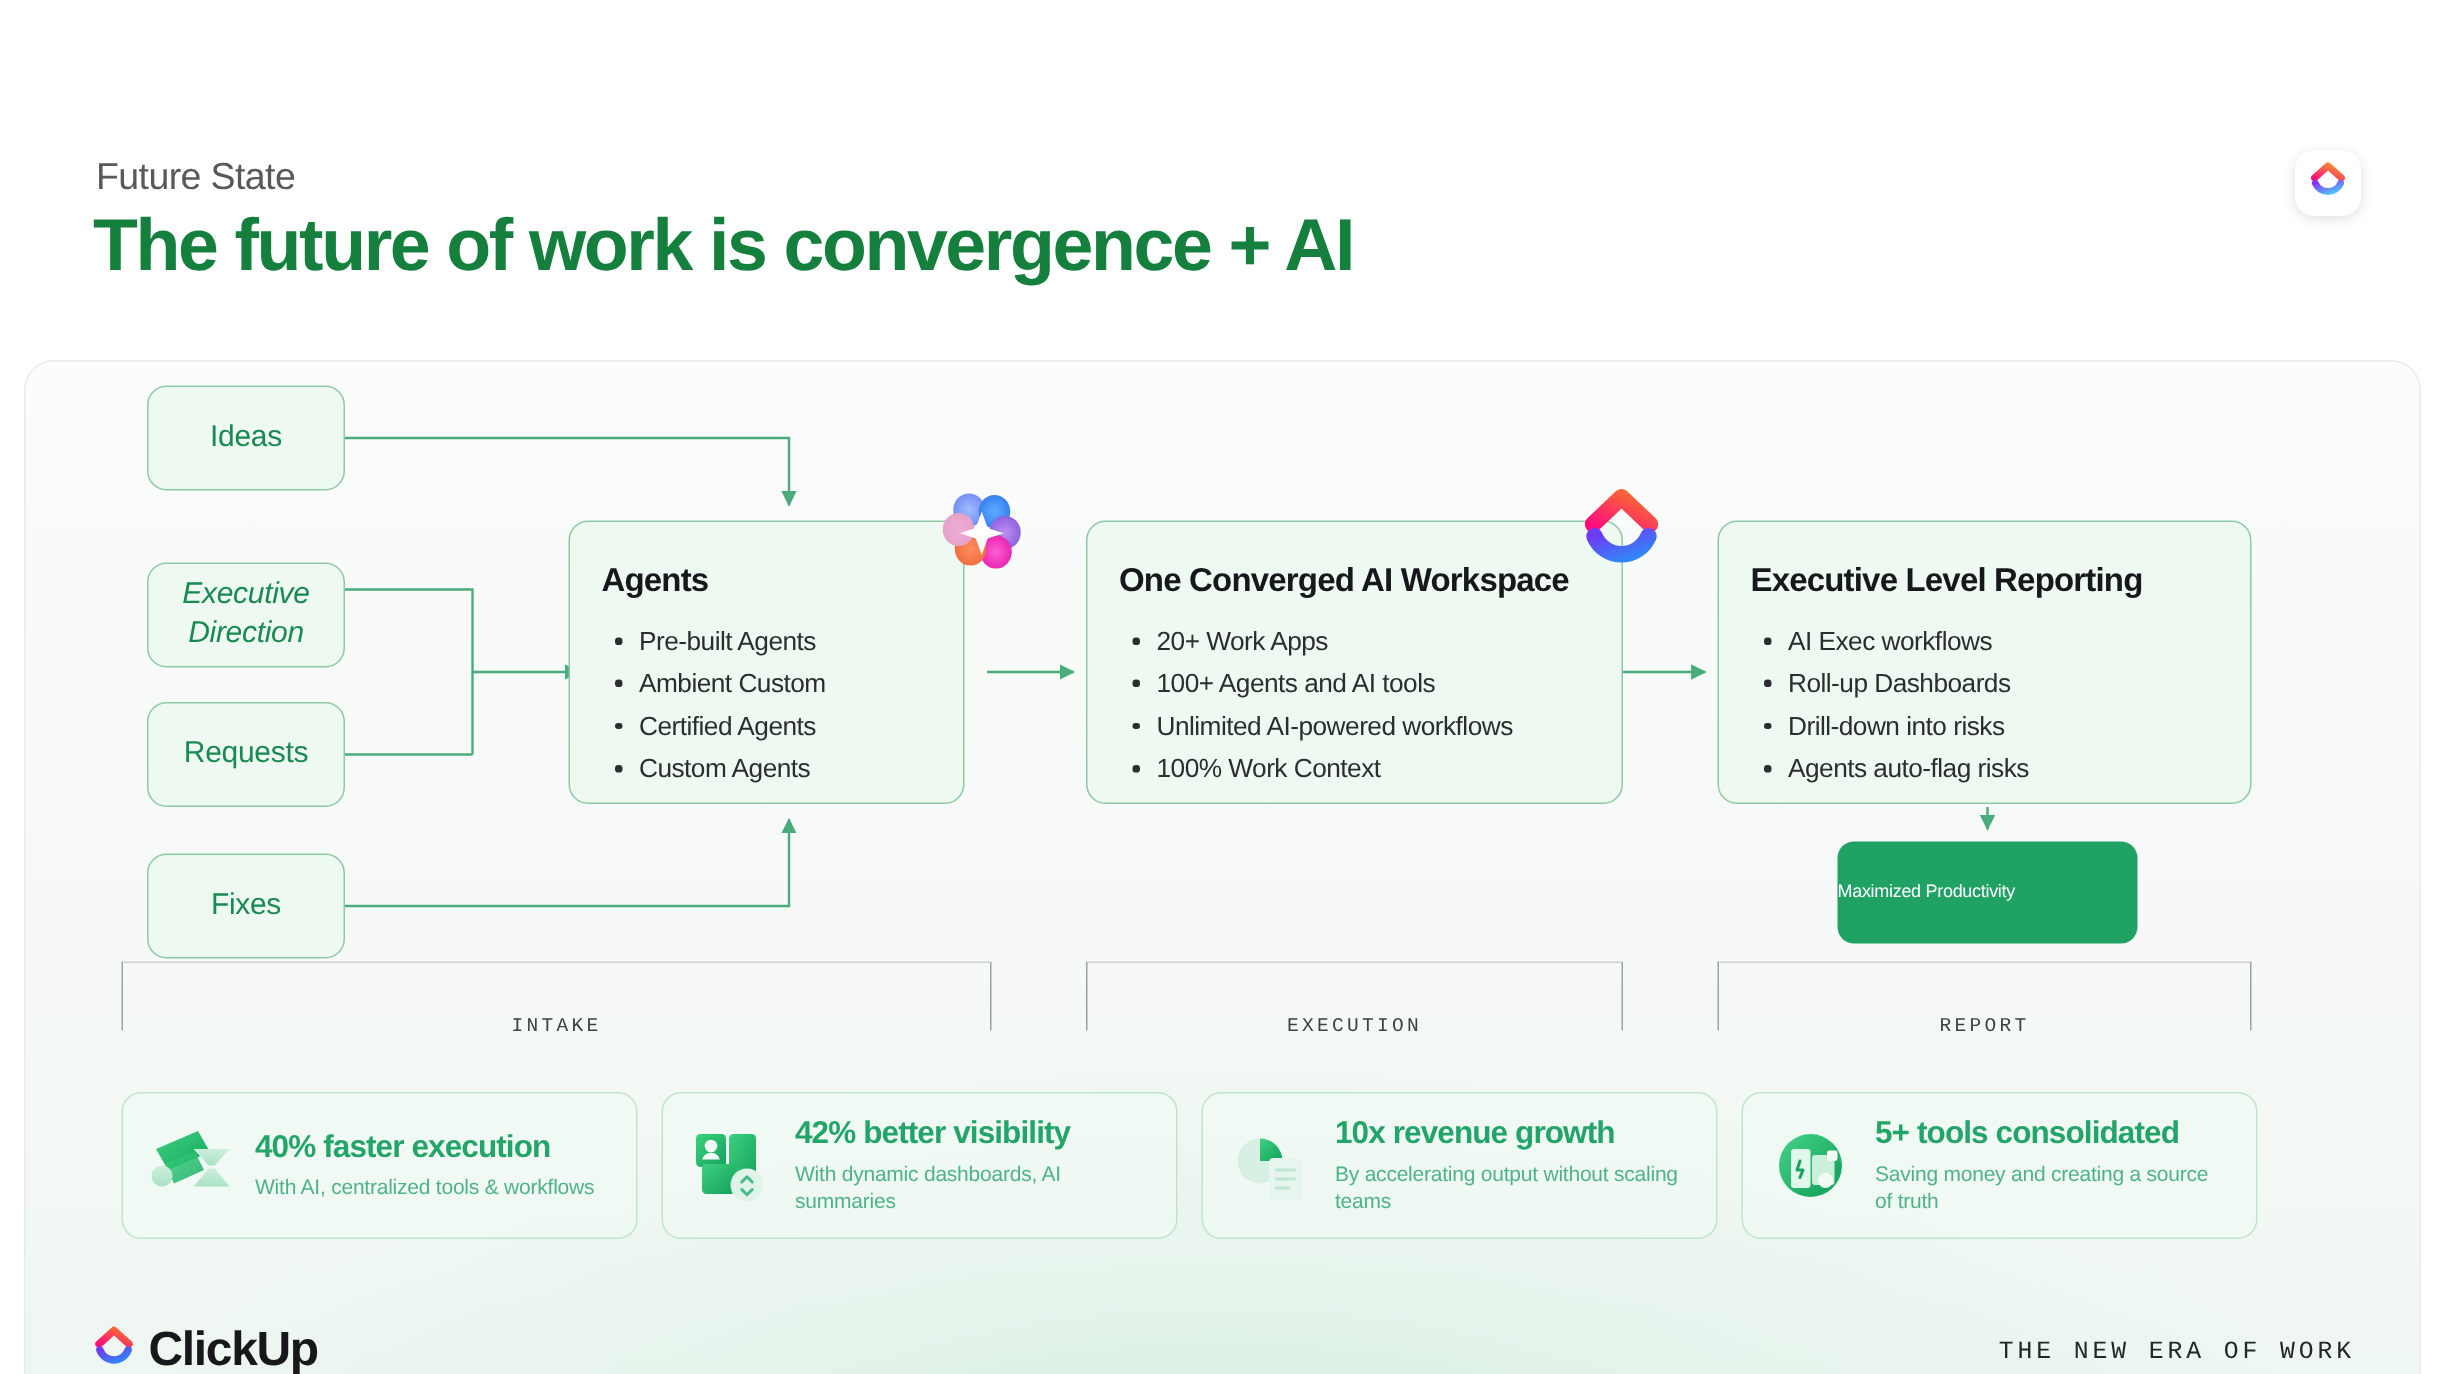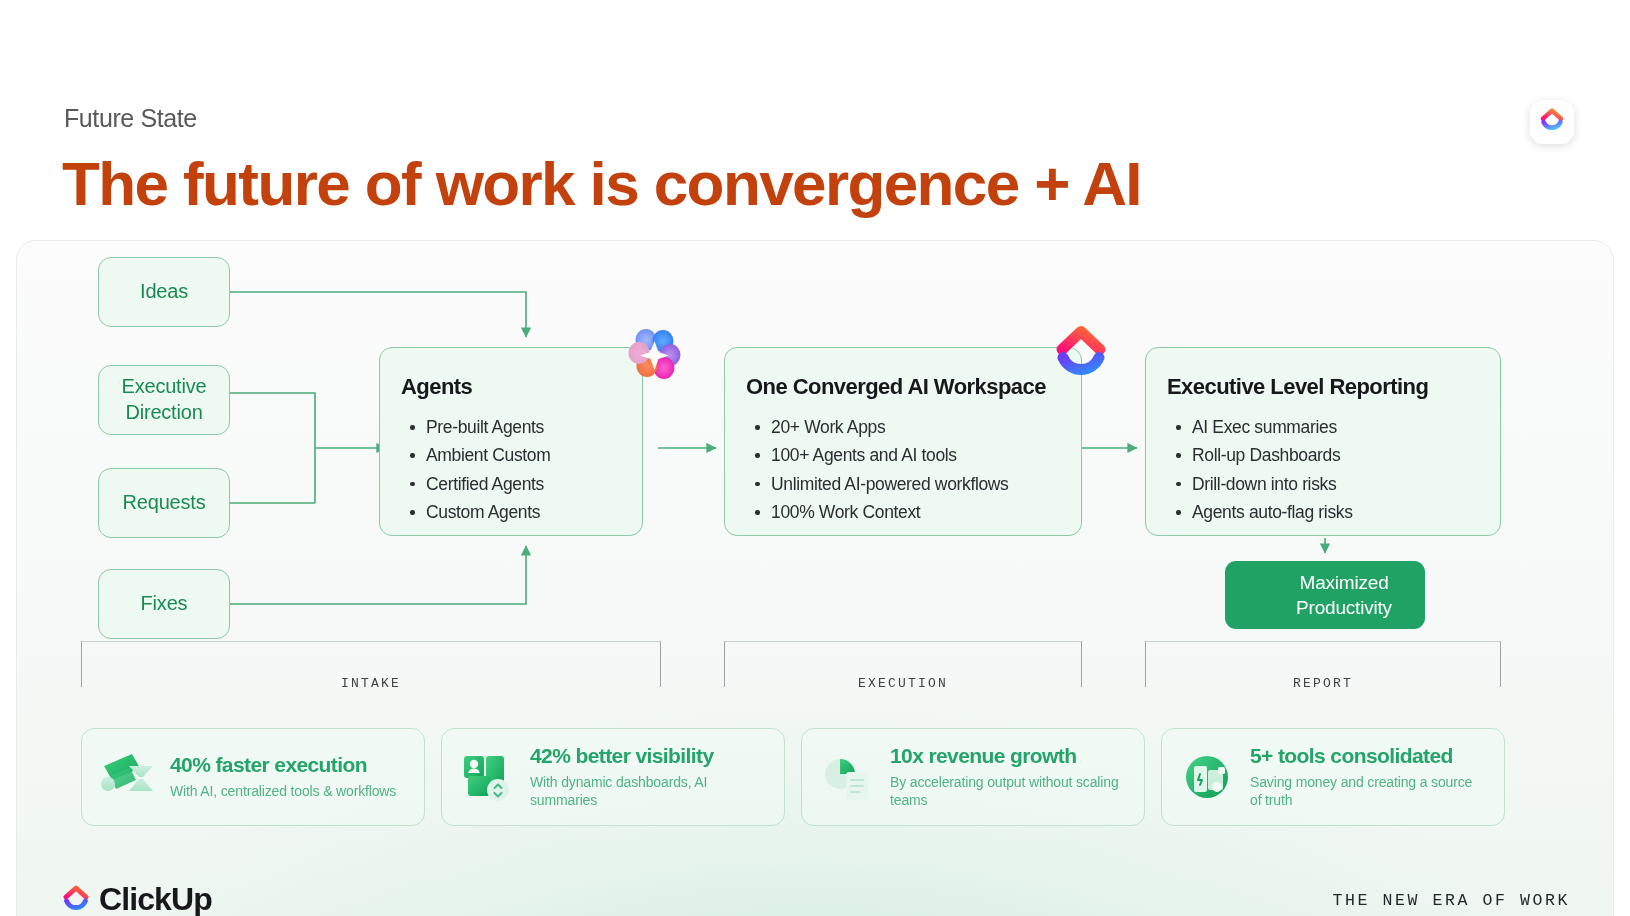--- a/index.html
+++ b/index.html
@@ -11,22 +11,22 @@
   }
   .slide { position: relative; width: 1630px; height: 916px; background: #fff; margin-top: 44px; }
 
   
   .eyebrow {
     position: absolute; left: 64px; top: 60px;
     font-size: 25px; font-weight: 400; color: #58595b;
     letter-spacing: -0.4px;
   }
   .headline {
-    position: absolute; left: 62px; top: 104px;
-    font-size: 62px; font-weight: 700; color: #c2410c;
+    position: absolute; left: 62px; top: 92px;
+    font-size: 49px; font-weight: 700; color: #15803d;
     letter-spacing: -1.6px; white-space: nowrap;
   }
   .brand-badge {
     position: absolute; right: 56px; top: 56px;
     width: 44px; height: 44px; border-radius: 13px;
     background: #fff;
     box-shadow: 0 2px 9px rgba(0,0,0,0.13);
     display: flex; align-items: center; justify-content: center;
   }
 
@@ -49,21 +49,21 @@
     position: absolute;
     width: 132px;
     border: 1px solid #8dc9a5;
     border-radius: 13px;
     background: #edf9f1;
     color: #1a8a53;
     display: flex; align-items: center; justify-content: center; text-align: center;
     font-size: 20px; letter-spacing: -0.2px; line-height: 1.28;
   }
   .pill-ideas     { left: 81px; top: 16px;  height: 70px; }
-  .pill-exec      { left: 81px; top: 124px; height: 70px; }
+  .pill-exec      { left: 81px; top: 134px; height: 70px; font-style: italic; }
   .pill-requests  { left: 81px; top: 227px; height: 70px; }
   .pill-fixes     { left: 81px; top: 328px; height: 70px; }
 
   
   .card {
     position: absolute;
     border: 1px solid #8dc9a5;
     border-radius: 13px;
     background: #edf9f1;
     padding: 26px 24px 20px 21px;
@@ -93,21 +93,21 @@
   .icon-clickup-mark { left: 1033px; top: 80px; width: 62px; height: 62px; }
 
   
   .outcome {
     position: absolute; left: 1208px; top: 320px;
     width: 200px; height: 68px;
     border-radius: 11px;
     background: #21a265;
     color: #ffffff;
     display: flex; align-items: center; justify-content: flex-start; text-align: center;
-    font-size: 19px; letter-spacing: -0.2px; line-height: 1.32; padding-left: 38px;
+    font-size: 12px; letter-spacing: -0.2px; line-height: 1.32;
   }
 
   
   .phase { position: absolute; top: 400px; height: 46px; }
   .phase .bracket {
     position: absolute; left: 0; top: 0; width: 100%; height: 100%;
     border-left: 1.5px solid #9aa3a0;
     border-right: 1.5px solid #9aa3a0;
     border-top: 1.5px solid #c9d1ce;
   }
@@ -298,21 +298,21 @@
           </linearGradient>
         </defs>
         <path d="M12 28.5 L31 10.5 L50 28.5" fill="none" stroke="url(#cuTop)" stroke-width="11" stroke-linecap="round" stroke-linejoin="round"></path>
         <path d="M13 36.5 A19.5 19.5 0 0 0 49 36.5" fill="none" stroke="url(#cuBot)" stroke-width="11" stroke-linecap="round"></path>
       </svg>
     </span>
 
     <div class="card card-reporting">
       <h3>Executive Level Reporting</h3>
       <ul>
-        <li>AI Exec summaries</li>
+        <li>AI Exec workflows</li>
         <li>Roll-up Dashboards</li>
         <li>Drill-down into risks</li>
         <li>Agents auto-flag risks</li>
       </ul>
     </div>
 
     <div class="outcome">
       <span>Maximized Productivity</span>
     </div>
 

